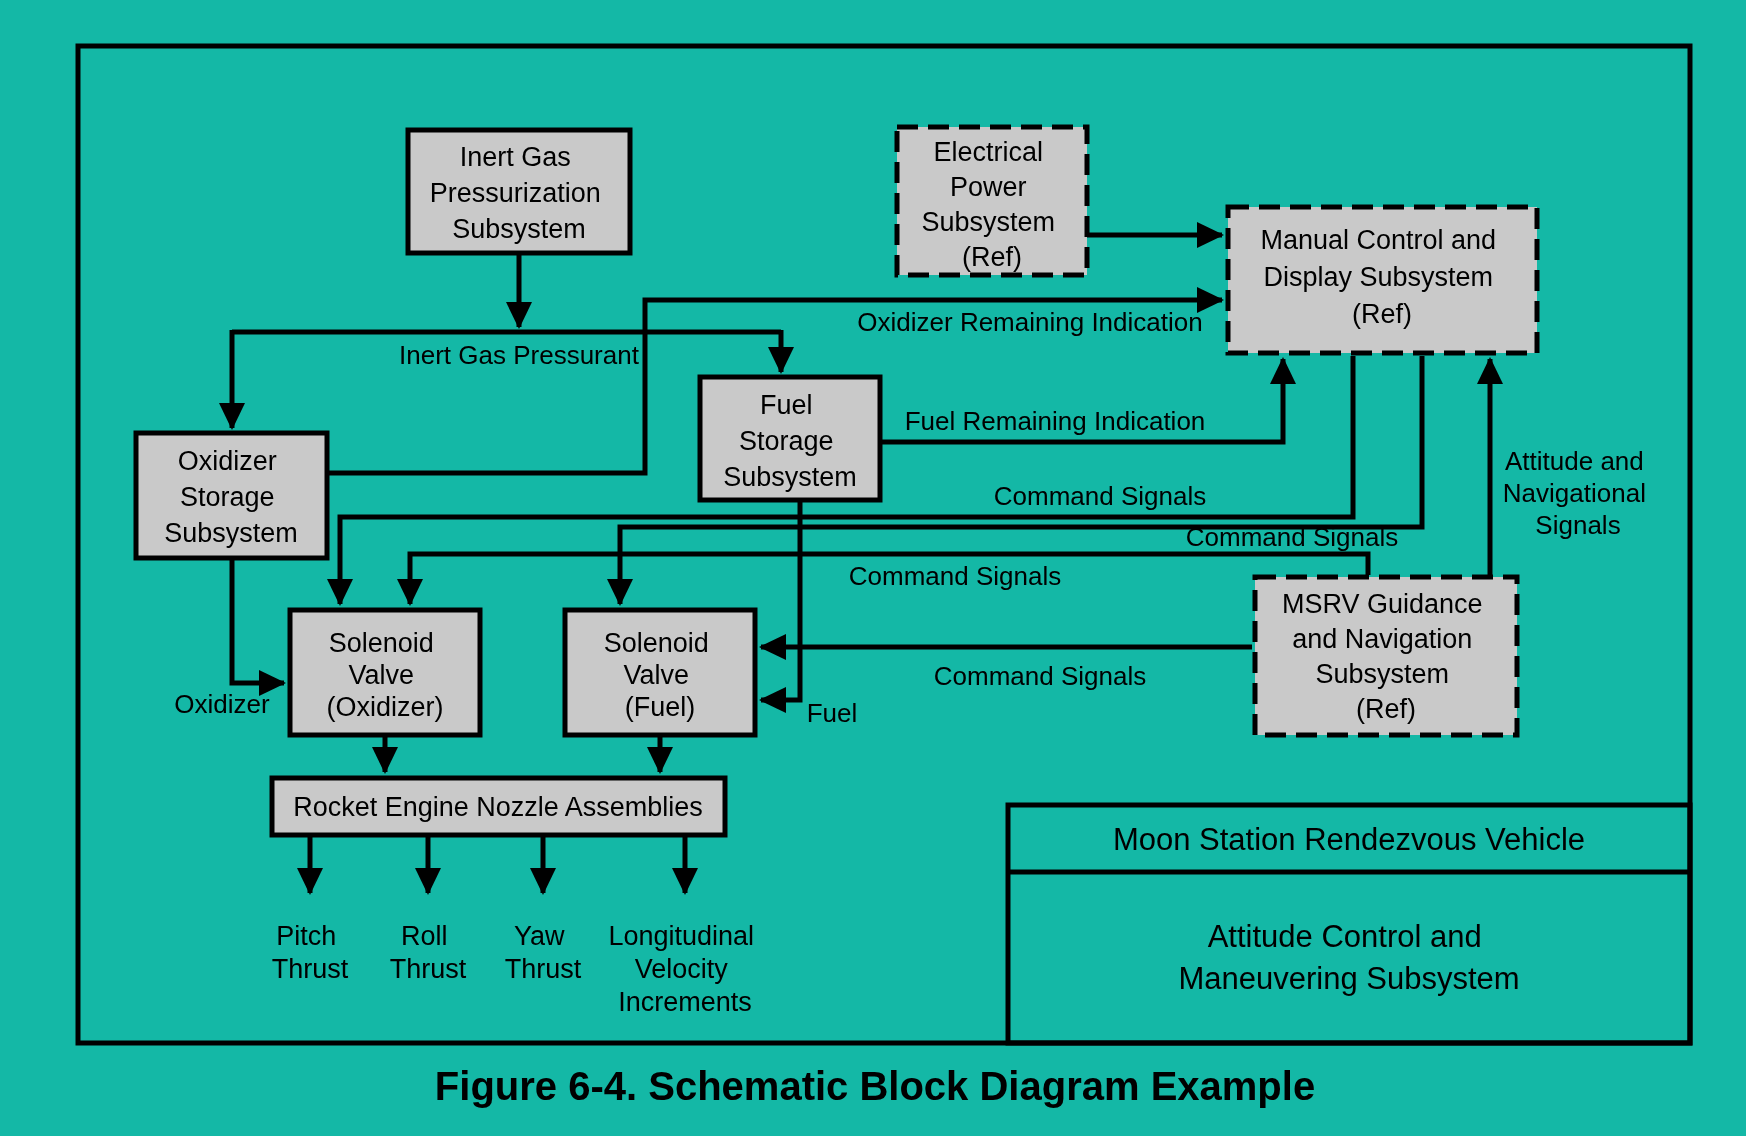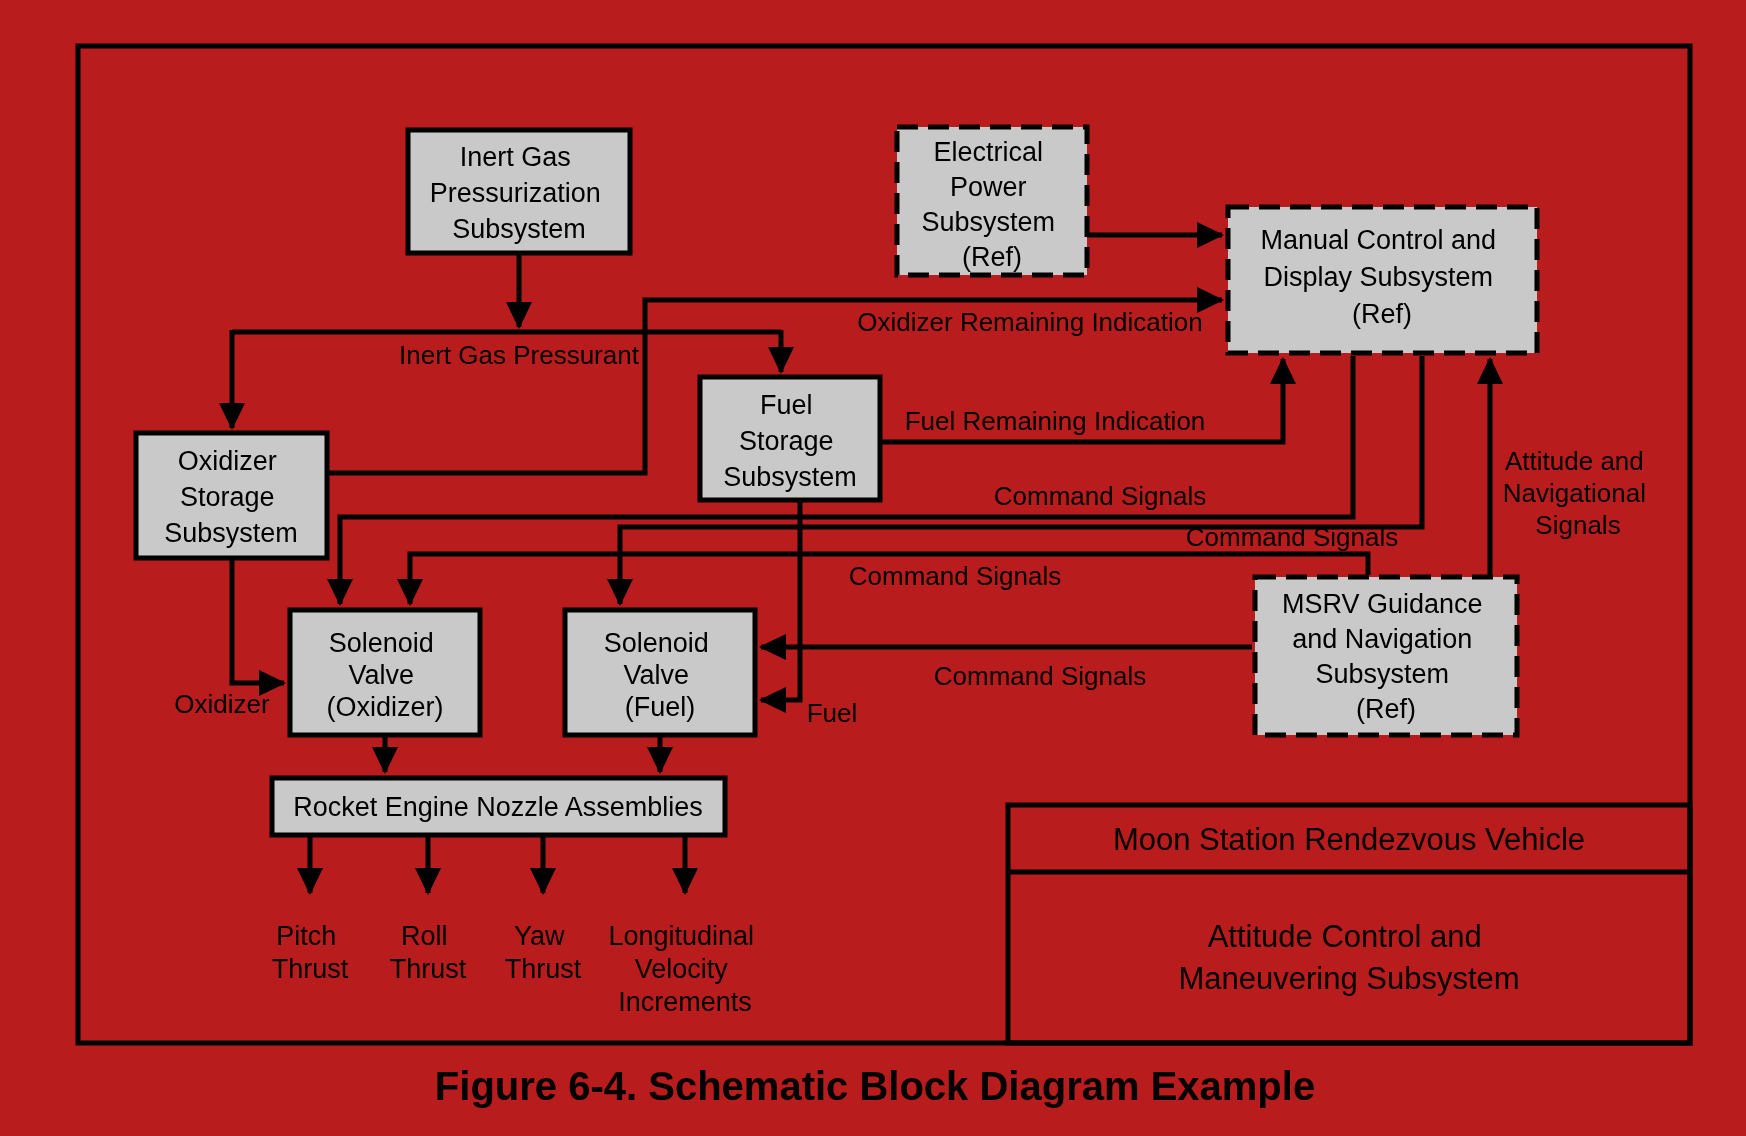--- a/index.html
+++ b/index.html
@@ -1,16 +1,16 @@
 <!DOCTYPE html>
 <html><head>
 <meta charset="utf-8">
 <style>
   html, body { margin: 0; padding: 0; background: #ffffff; }
-  .stage { width: 1746px; height: 1136px; background: #b91c1c; position: relative; }
+  .stage { width: 1746px; height: 1136px; background: #14b8a6; position: relative; }
   svg { display: block; font-family: "Liberation Sans", sans-serif; }
   .box        { fill: #c9c9c9; stroke: #000000; stroke-width: 5; }
   .box.dashed { stroke-dasharray: 21 10; }
   .frame      { fill: none; stroke: #000000; stroke-width: 5; }
   .conn       { fill: none; stroke: #000000; stroke-width: 5; }
   .boxtxt { font-size: 27px; fill: #000; text-anchor: middle; }
   .lbl    { font-size: 26px; fill: #000; text-anchor: middle; }
   .tbtxt  { font-size: 31px; fill: #000; text-anchor: middle; }
   .cap    { font-size: 40px; font-weight: bold; fill: #000; text-anchor: middle; }
 </style>

